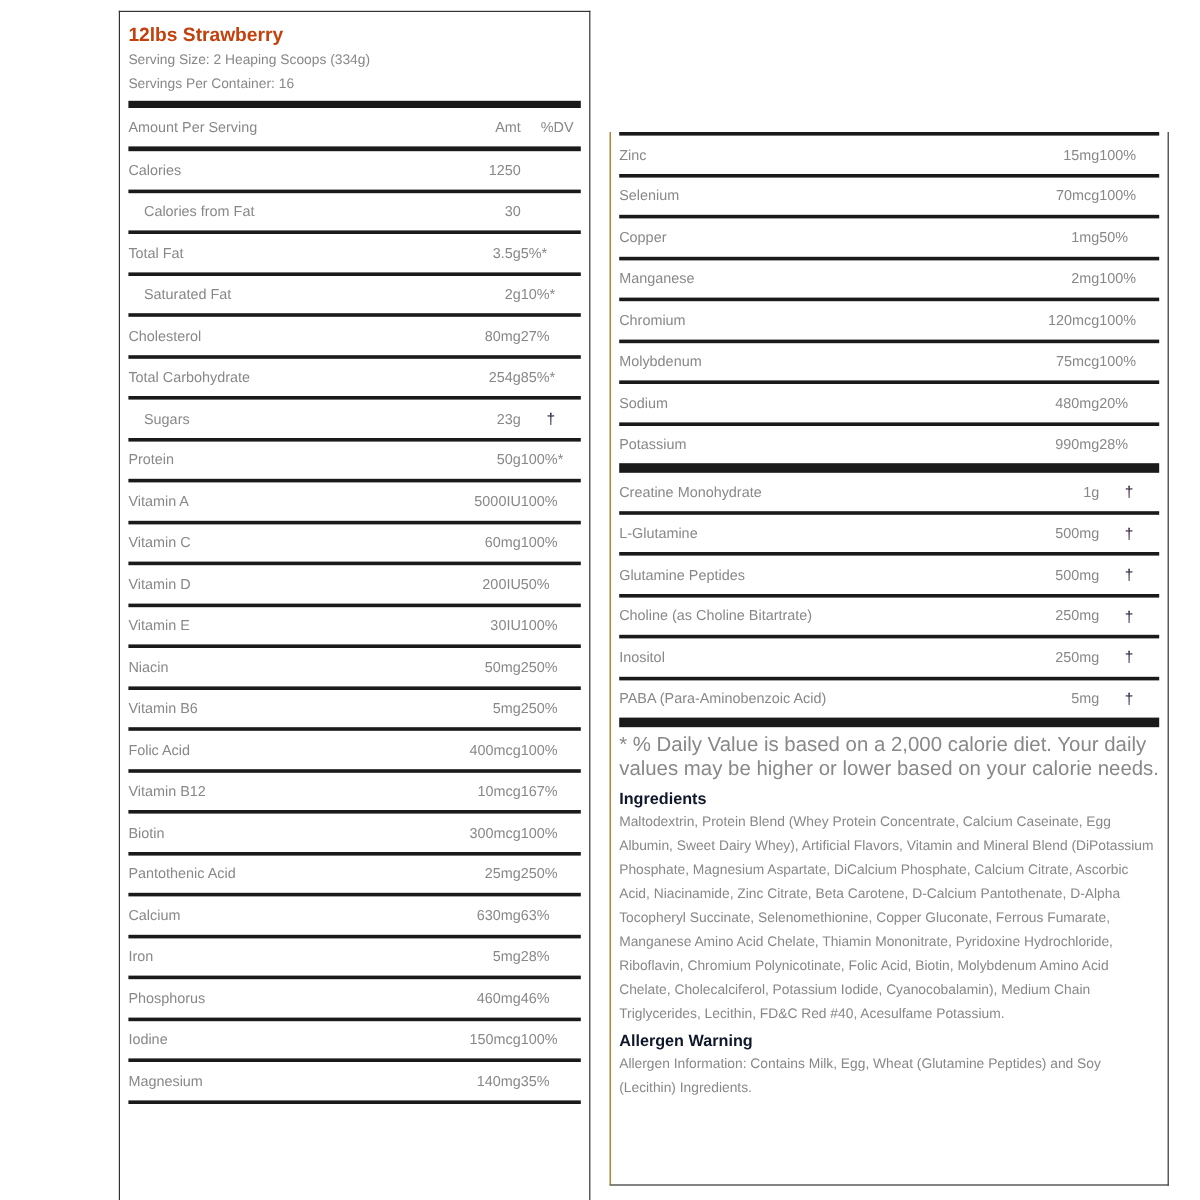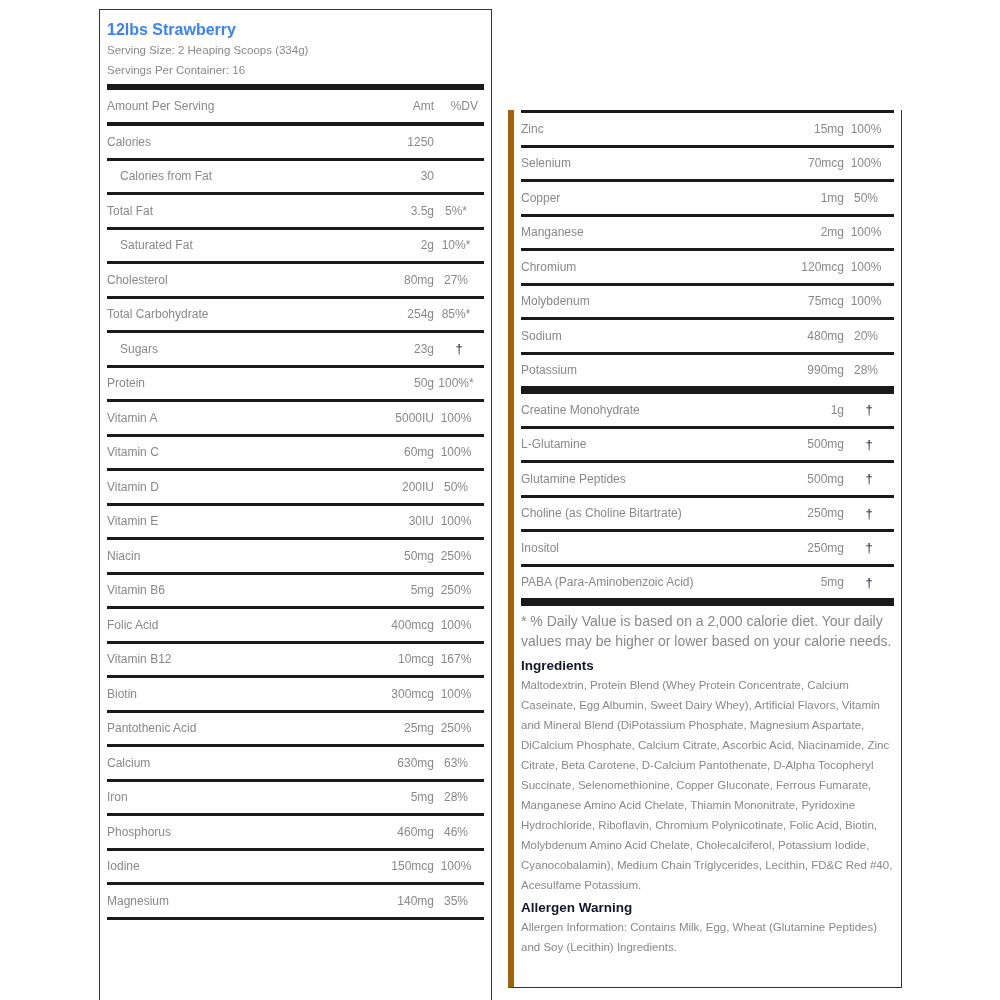--- a/index.html
+++ b/index.html
@@ -1,37 +1,37 @@
 <!DOCTYPE html>
 <html><head>
 <meta charset="utf-8">
 <style>
   html, body { margin:0; padding:0; background:#fff; }
   body { width:1000px; height:1000px; position:relative; overflow:hidden;
          font-family:"Liberation Sans", sans-serif; color:#888; }
   .panel-left { position:absolute; left:99px; top:9px; width:393px; height:1000px;
                 border-left:1px solid #333; border-right:1px solid #333; border-top:1px solid #333;
                 box-sizing:border-box; }
-  .panel-right { position:absolute; left:508px; top:110px; width:394px; height:878px;
-                 border-left:6px solid #a16207; border-right:1px solid #333; border-bottom:1px solid #333;
+  .panel-right { position:absolute; left:508px; top:110px; width:466px; height:878px;
+                 border-left:1px solid #a16207; border-right:1px solid #333; border-bottom:1px solid #333;
                  box-sizing:border-box; }
   .inner { position:absolute; left:7px; right:7px; }
-  .title { font-size:16px; font-weight:bold; color:#3b82f6; margin-top:10px; line-height:20px; }
+  .title { font-size:16px; font-weight:bold; color:#c2410c; margin-top:10px; line-height:20px; }
   .sub { font-size:11.5px; color:#888; line-height:20px; }
   .thick { height:6px; background:#1a1a1a; }
   .thick-lg { height:8px; background:#1a1a1a; }
   .hdr-row { display:flex; align-items:center; height:32px; font-size:12px; }
   .row { display:flex; align-items:center; height:31.5px; font-size:12px; border-bottom:3px solid #1a1a1a; }
   .row .name { flex:1; color:#888; }
   .row.indent .name { padding-left:13px; }
   .row .amt { width:70px; text-align:right; color:#888; }
-  .row .dv { width:44px; text-align:center; padding-right:6px; color:#888; }
+  .row .dv { width:44px; text-align:left; padding-right:6px; color:#888; }
   .row .dv.dagger { text-align:center; color:#2a1a3a; font-size:13px; padding-right:0; width:50px; }
   .row.last { border-bottom:none; }
-  .foot { font-size:14px; line-height:20px; color:#888; }
+  .foot { font-size:17px; line-height:20px; color:#888; }
   .h2 { font-size:13.5px; font-weight:bold; color:#0f172a; line-height:18px; margin-top:4px; }
   .para { font-size:11.5px; line-height:20px; color:#888; }
   .dg { color:#2a1a3a; }
 </style>
 </head>
 <body>
 
 <div class="panel-left">
   <div class="inner">
     <div class="title">12lbs Strawberry</div>

